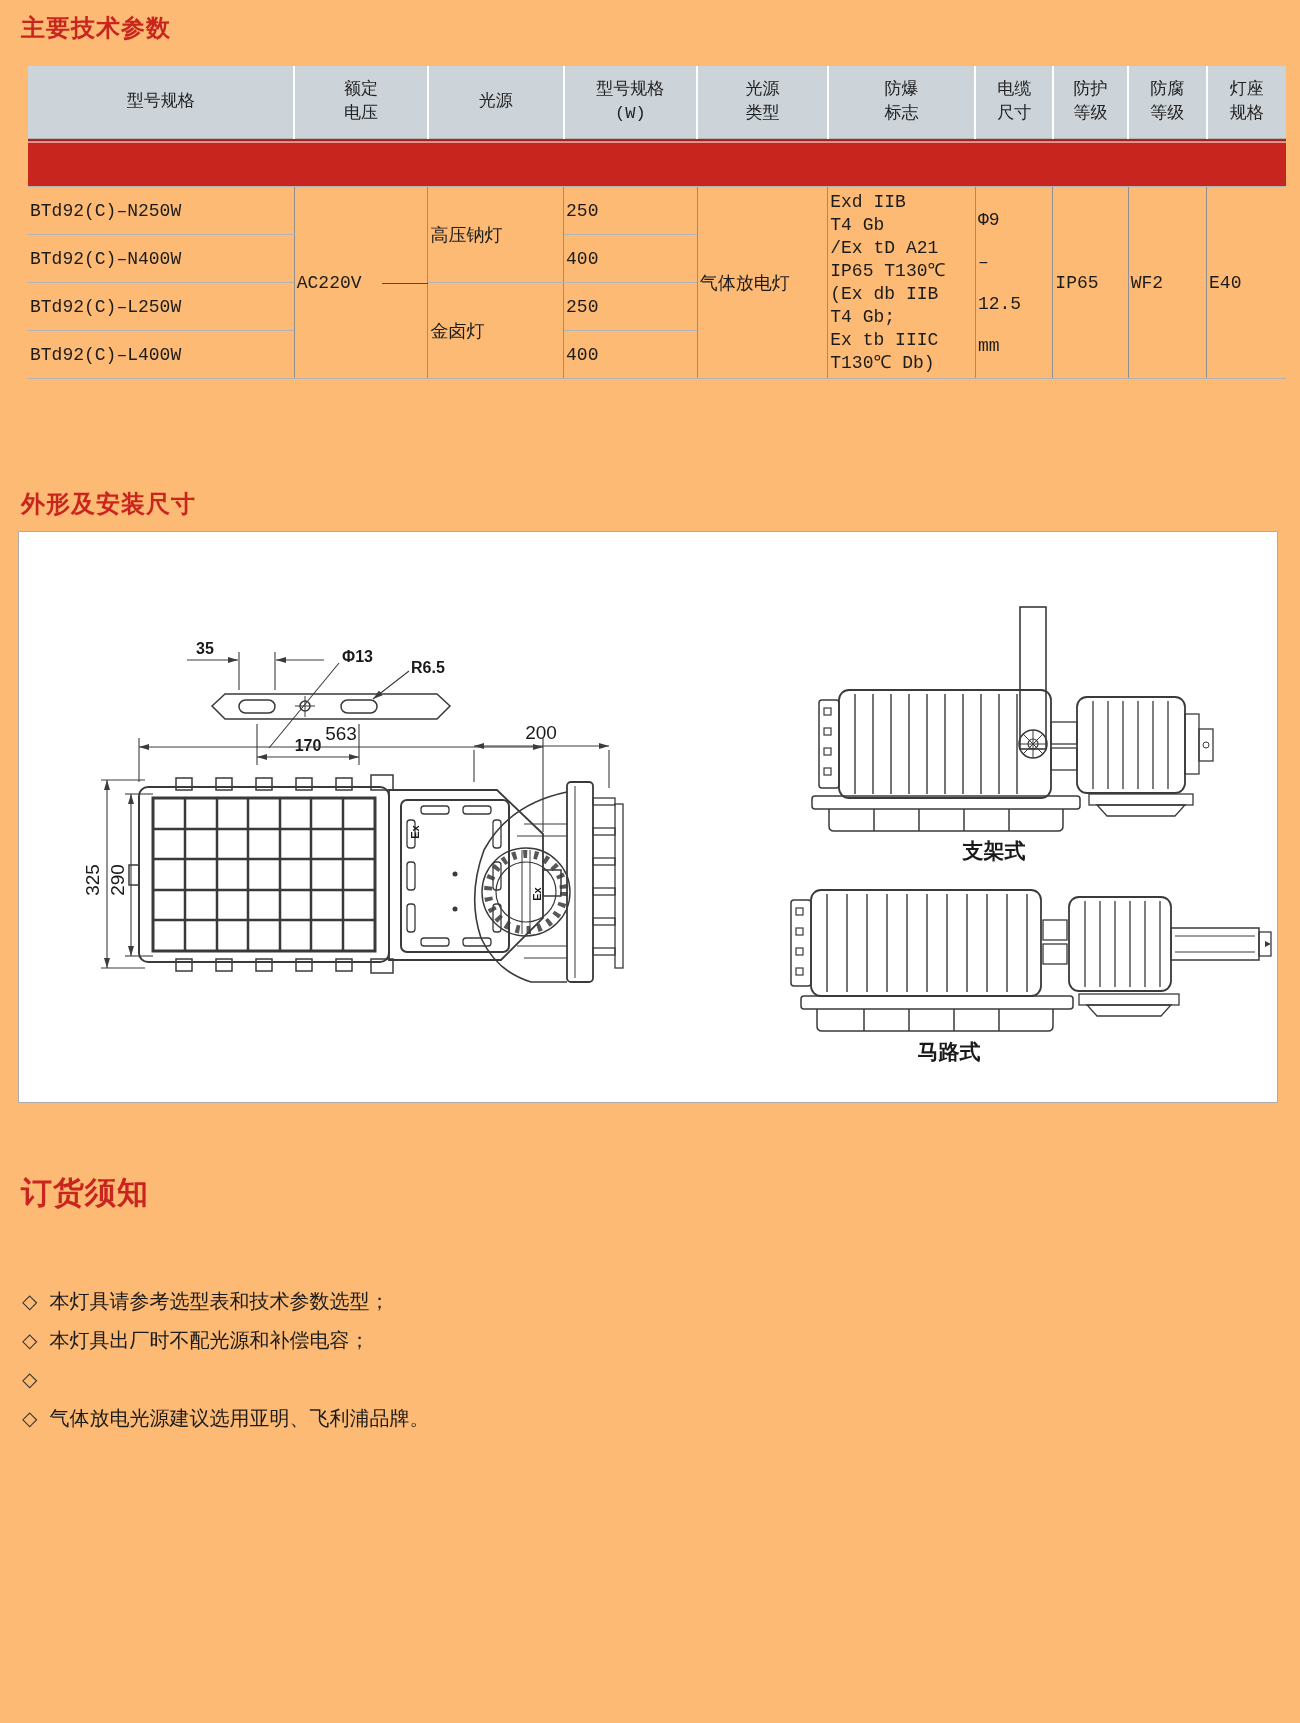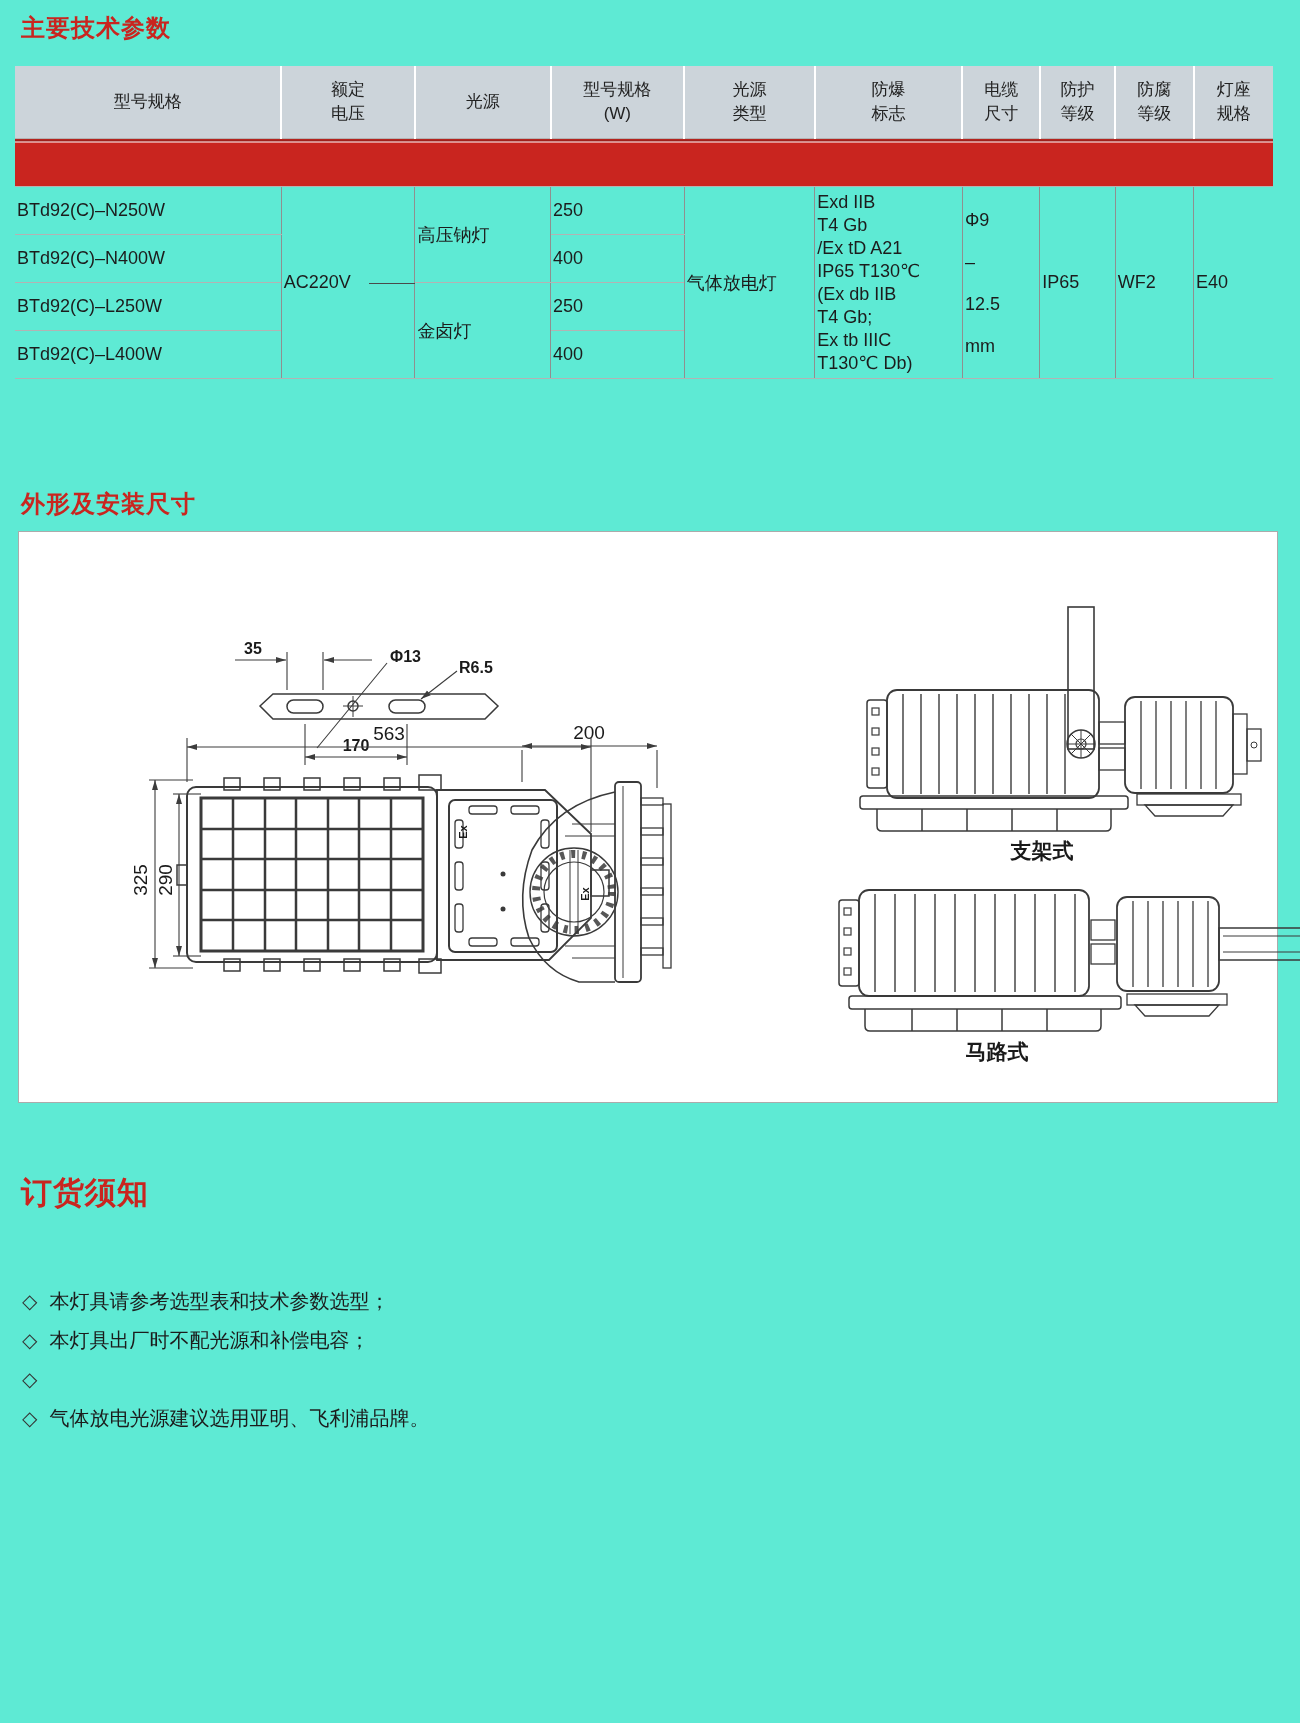--- a/index.html
+++ b/index.html
@@ -1,24 +1,24 @@
 <!DOCTYPE html>
 <html><head>
 <meta charset="utf-8">
 <style>
   html,body{margin:0;padding:0;background:#ffffff;}
-  .page{position:relative;width:1300px;height:1723px;background:#5eead4;
+  .page{position:relative;width:1300px;height:1723px;background:#fdba74;
         font-family:"Liberation Sans","DejaVu Sans",sans-serif;color:#222;overflow:hidden;}
   .sec-title{position:absolute;left:21px;font-weight:bold;color:#c9251f;letter-spacing:1px;}
   #title-params{top:12px;font-size:24px;}
   #title-dims{top:488px;font-size:24px;}
   #title-order{top:1172px;font-size:31px;}
 
   
-  .tbl-wrap{position:absolute;left:15px;top:66px;width:1258px;}
+  .tbl-wrap{position:absolute;left:28px;top:66px;width:1258px;font-family:Liberation Mono, monospace;}
   table.params{width:100%;border-collapse:collapse;table-layout:fixed;}
   table.params th{
     background:#ccd4da;height:72px;font-size:17px;font-weight:normal;color:#222;
     text-align:center;vertical-align:middle;white-space:pre-line;line-height:24px;
     border:none;border-left:2px solid #ffffff;padding:0;}
   table.params th:first-child{border-left:none;}
   tr.rule-row td{border:none;padding:0;height:6px;
     background:linear-gradient(to bottom,#9e211c 0 1.5px,#ffffff 1.5px 3.2px,#c9251f 3.2px 6px);}
   table.params td{
     height:47px;vertical-align:middle;font-size:18px;color:#1c1c1c;
@@ -28,21 +28,21 @@
   table.params td:last-child{border-right:none;margin-top:22px;}
   table.params tr.r1 td{border-top:none;}
   td.pre{white-space:pre-line;}
   td.exmark{font-size:16.5px;line-height:23px;}
   td.cable{font-size:17.5px;line-height:42px;}
   td.voltage{position:relative;}
   .leader-line{position:absolute;right:-1px;top:50%;width:46px;border-top:1.5px solid #4a4a4a;}
 
   
   .draw-box{position:absolute;left:18px;top:531px;width:1260px;height:572px;
-    border:1.5px solid #ababab;background:#fff;box-sizing:border-box;padding-left:48px;}
+    border:1.5px solid #ababab;background:#fff;box-sizing:border-box;}
   .draw-box svg{display:block;}
 
   
   .notes{position:absolute;left:22px;top:1288px;width:900px;}
   .note-item{display:flex;align-items:flex-start;gap:12px;font-size:20px;
     line-height:26px;margin-bottom:13px;color:#1c1c1c;}
   .note-item .bullet{font-size:20px;color:#333;}
 
   
   .ln{stroke:#3a3a3a;fill:none;}

